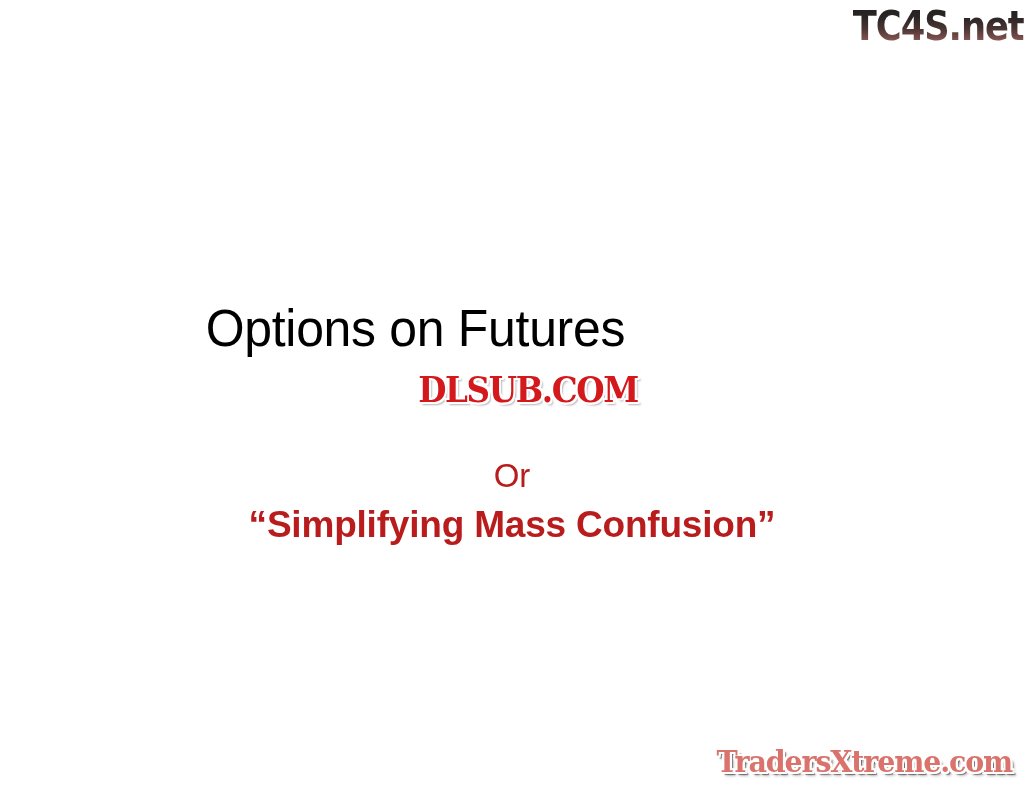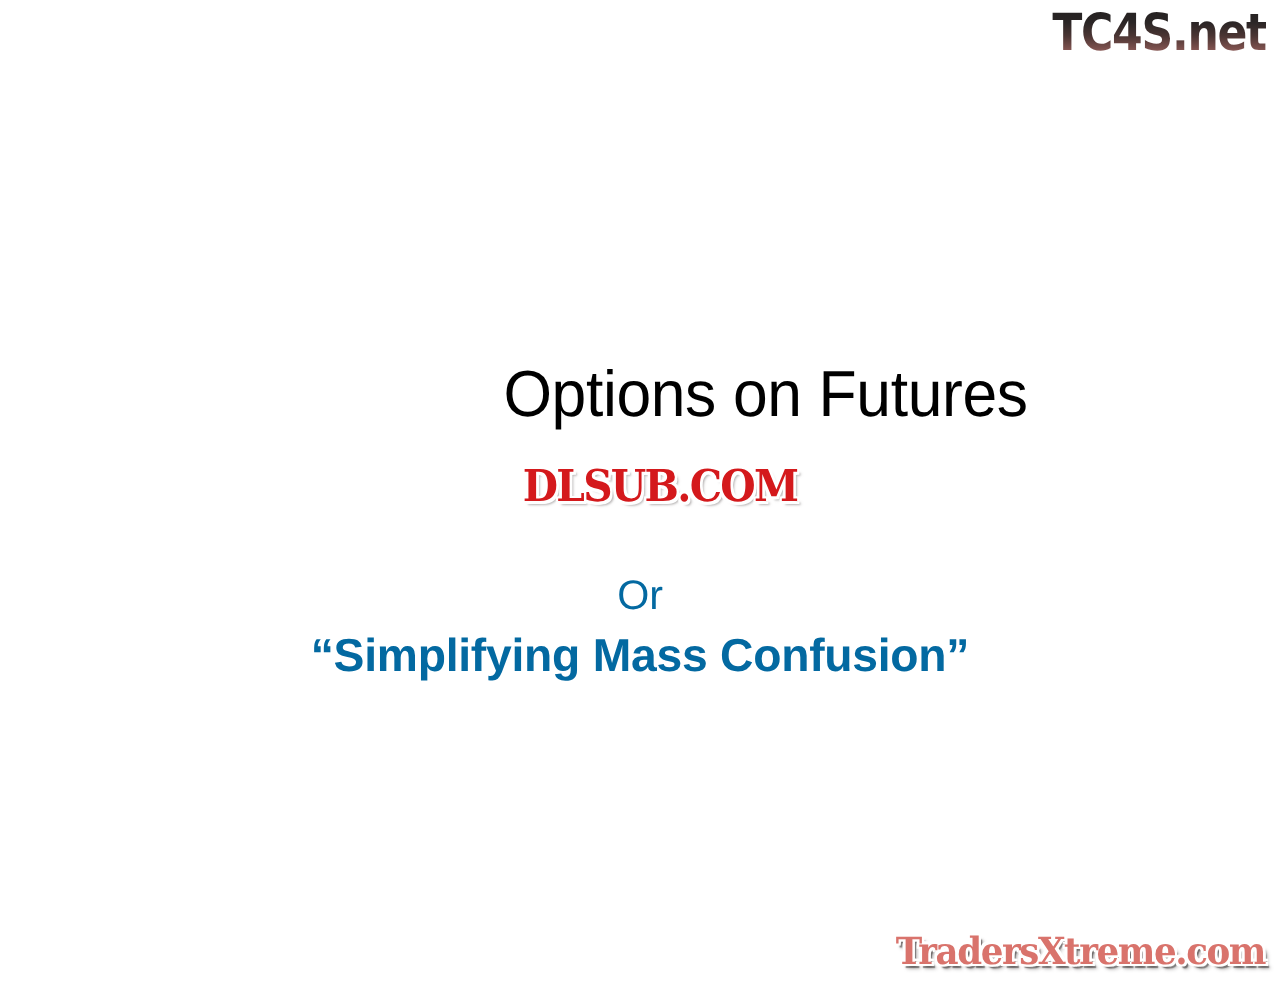--- a/index.html
+++ b/index.html
@@ -16,21 +16,21 @@
     background: #ffffff;
     overflow: hidden;
     font-family: "Liberation Sans", "DejaVu Sans", sans-serif;
     -webkit-font-smoothing: antialiased;
   }
 
   
   .tc4s-logo {
     position: absolute;
     top: 2px;
-    right: 11px;
+    right: 0;
     width: 196px;
     height: 48px;
     display: flex;
     align-items: center;
     justify-content: flex-end;
   }
   .tc4s-logo .tc4s-text {
     font-family: "DejaVu Sans", sans-serif;
     font-weight: 700;
     font-size: 41px;
@@ -50,23 +50,23 @@
     -webkit-background-clip: text;
     background-clip: text;
     color: transparent;
     -webkit-text-fill-color: transparent;
   }
 
   
   .title-block {
     position: absolute;
     left: 0;
-    top: 284px;
+    top: 296px;
     width: 831px;
-    text-align: right;
+    text-align: center;
   }
   .title-text {
     display: inline-block;
     font-family: "Liberation Sans", "DejaVu Sans", sans-serif;
     font-weight: 400;
     font-size: 52px;
     line-height: 64px;
     color: #000000;
     letter-spacing: -0.3px;
     transform: scaleX(0.96);
@@ -103,21 +103,21 @@
   .subtitle-block {
     position: absolute;
     left: 0;
     top: 452px;
     width: 1024px;
     text-align: center;
   }
   .subtitle-line {
     font-family: "Liberation Sans", "DejaVu Sans", sans-serif;
     font-weight: 400;
-    color: #0369a1;
+    color: #b91c1c;
     letter-spacing: -0.2px;
   }
   .subtitle-line-1 {
     font-size: 33px;
     line-height: 48px;
   }
   .subtitle-line-2 {
     font-size: 37px;
     line-height: 50px;
     font-weight: bold;

